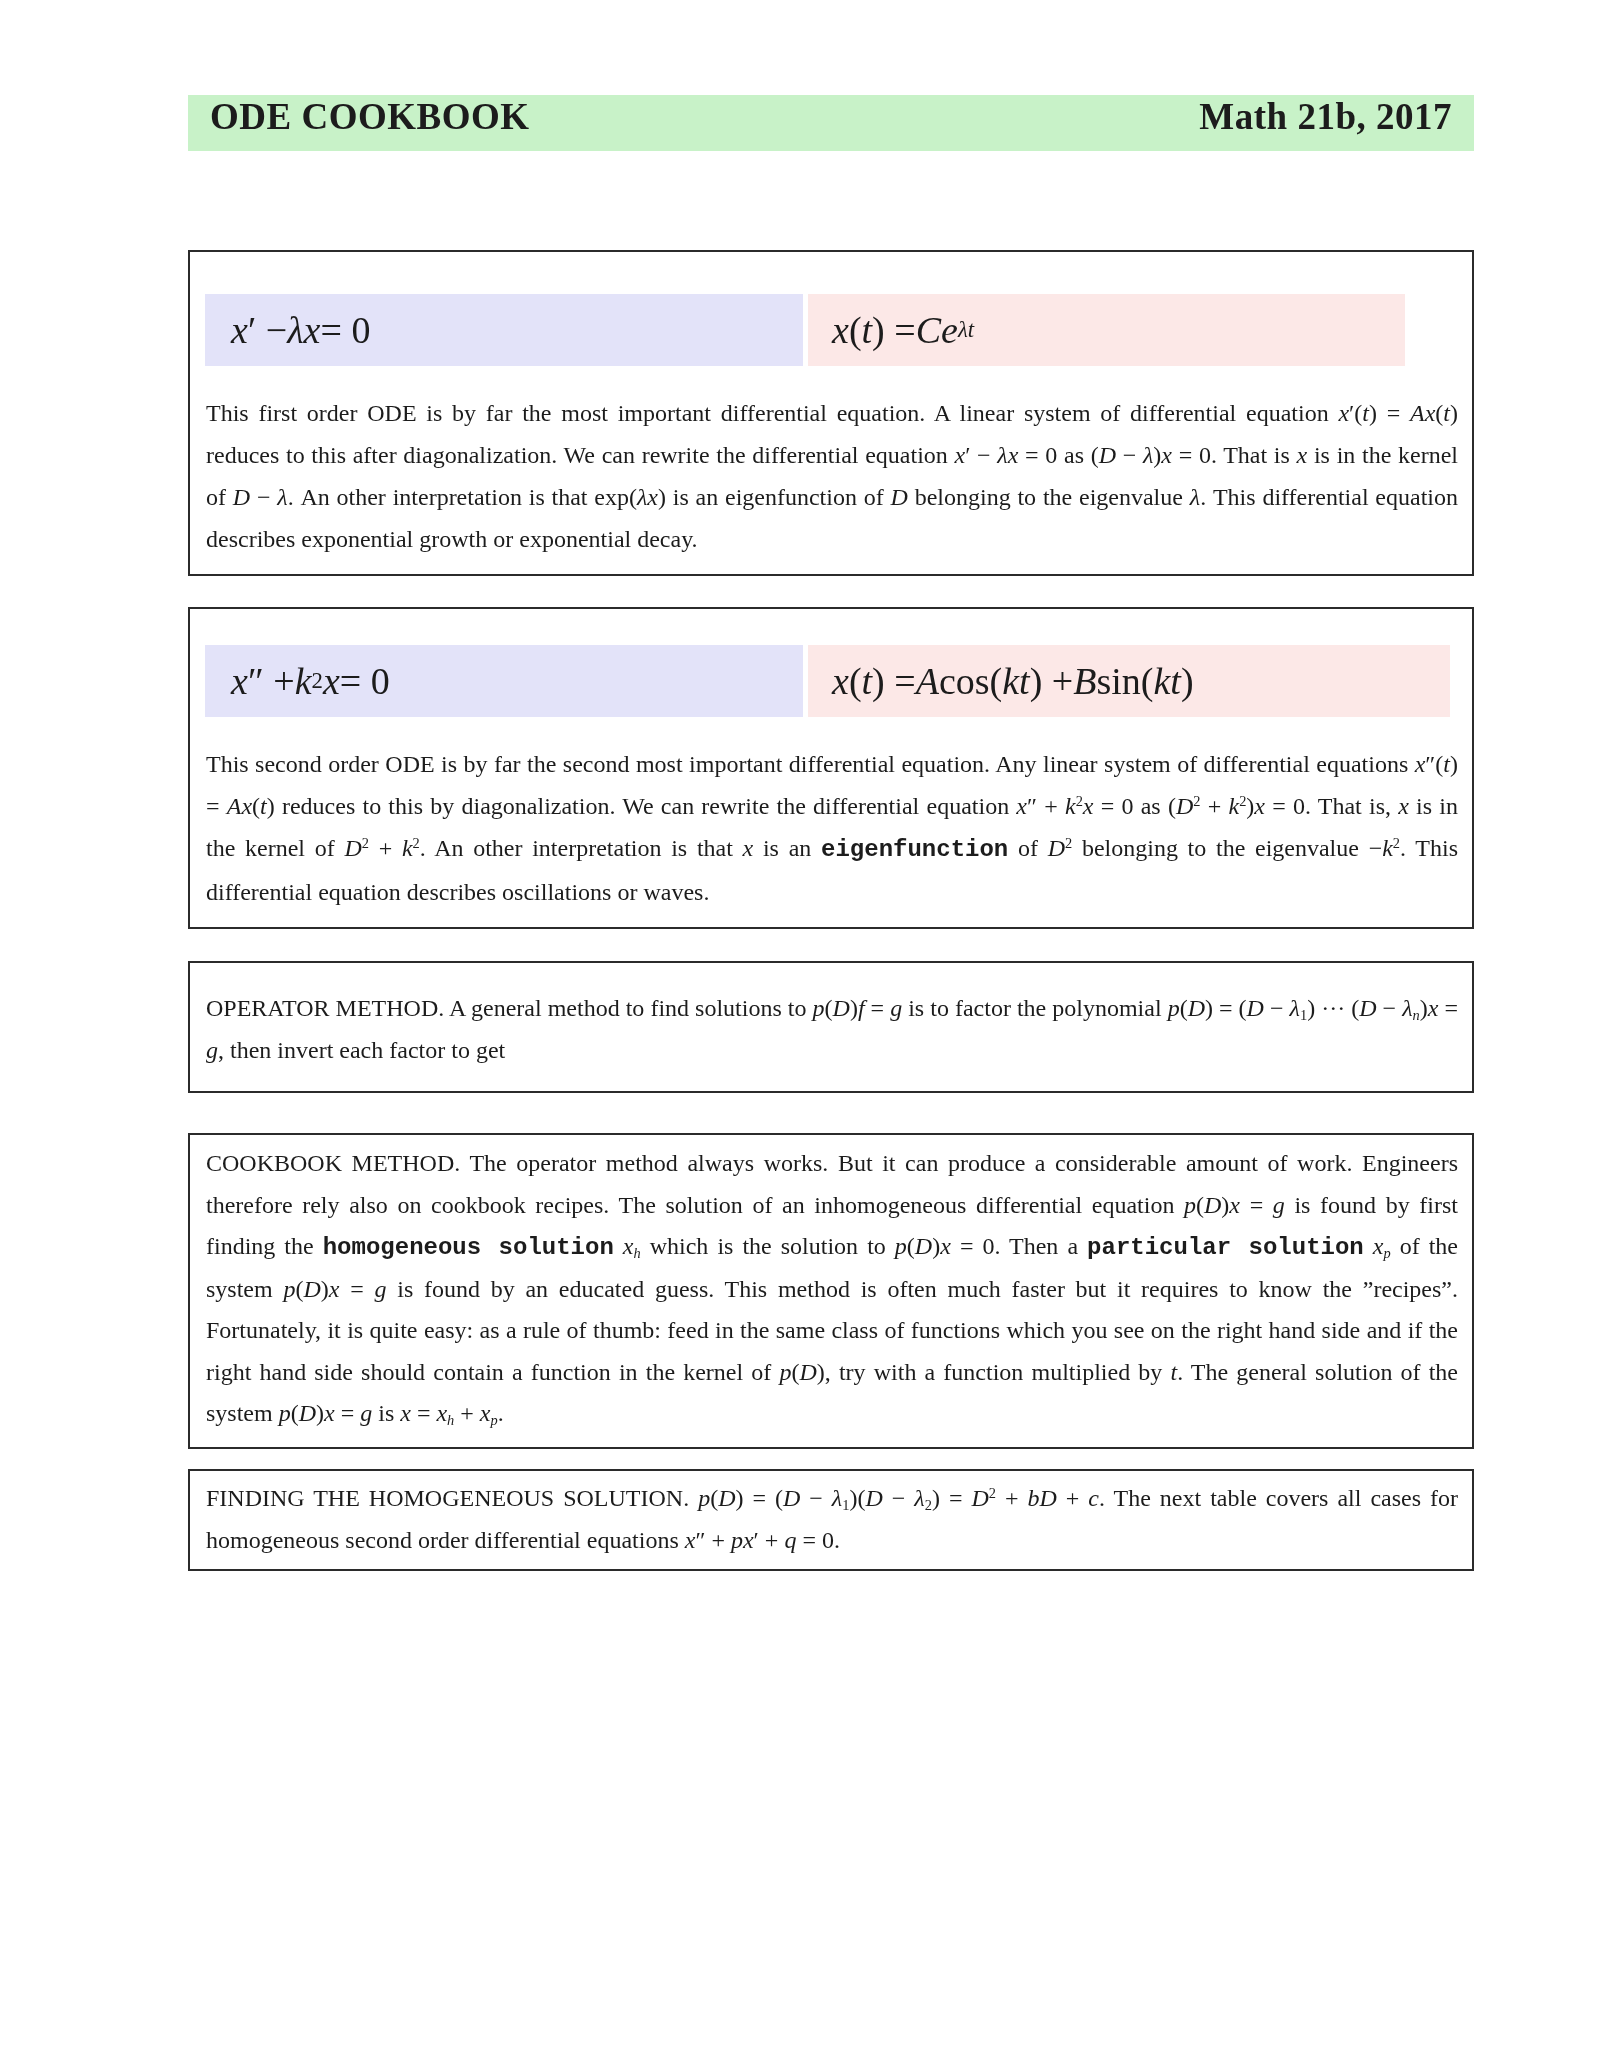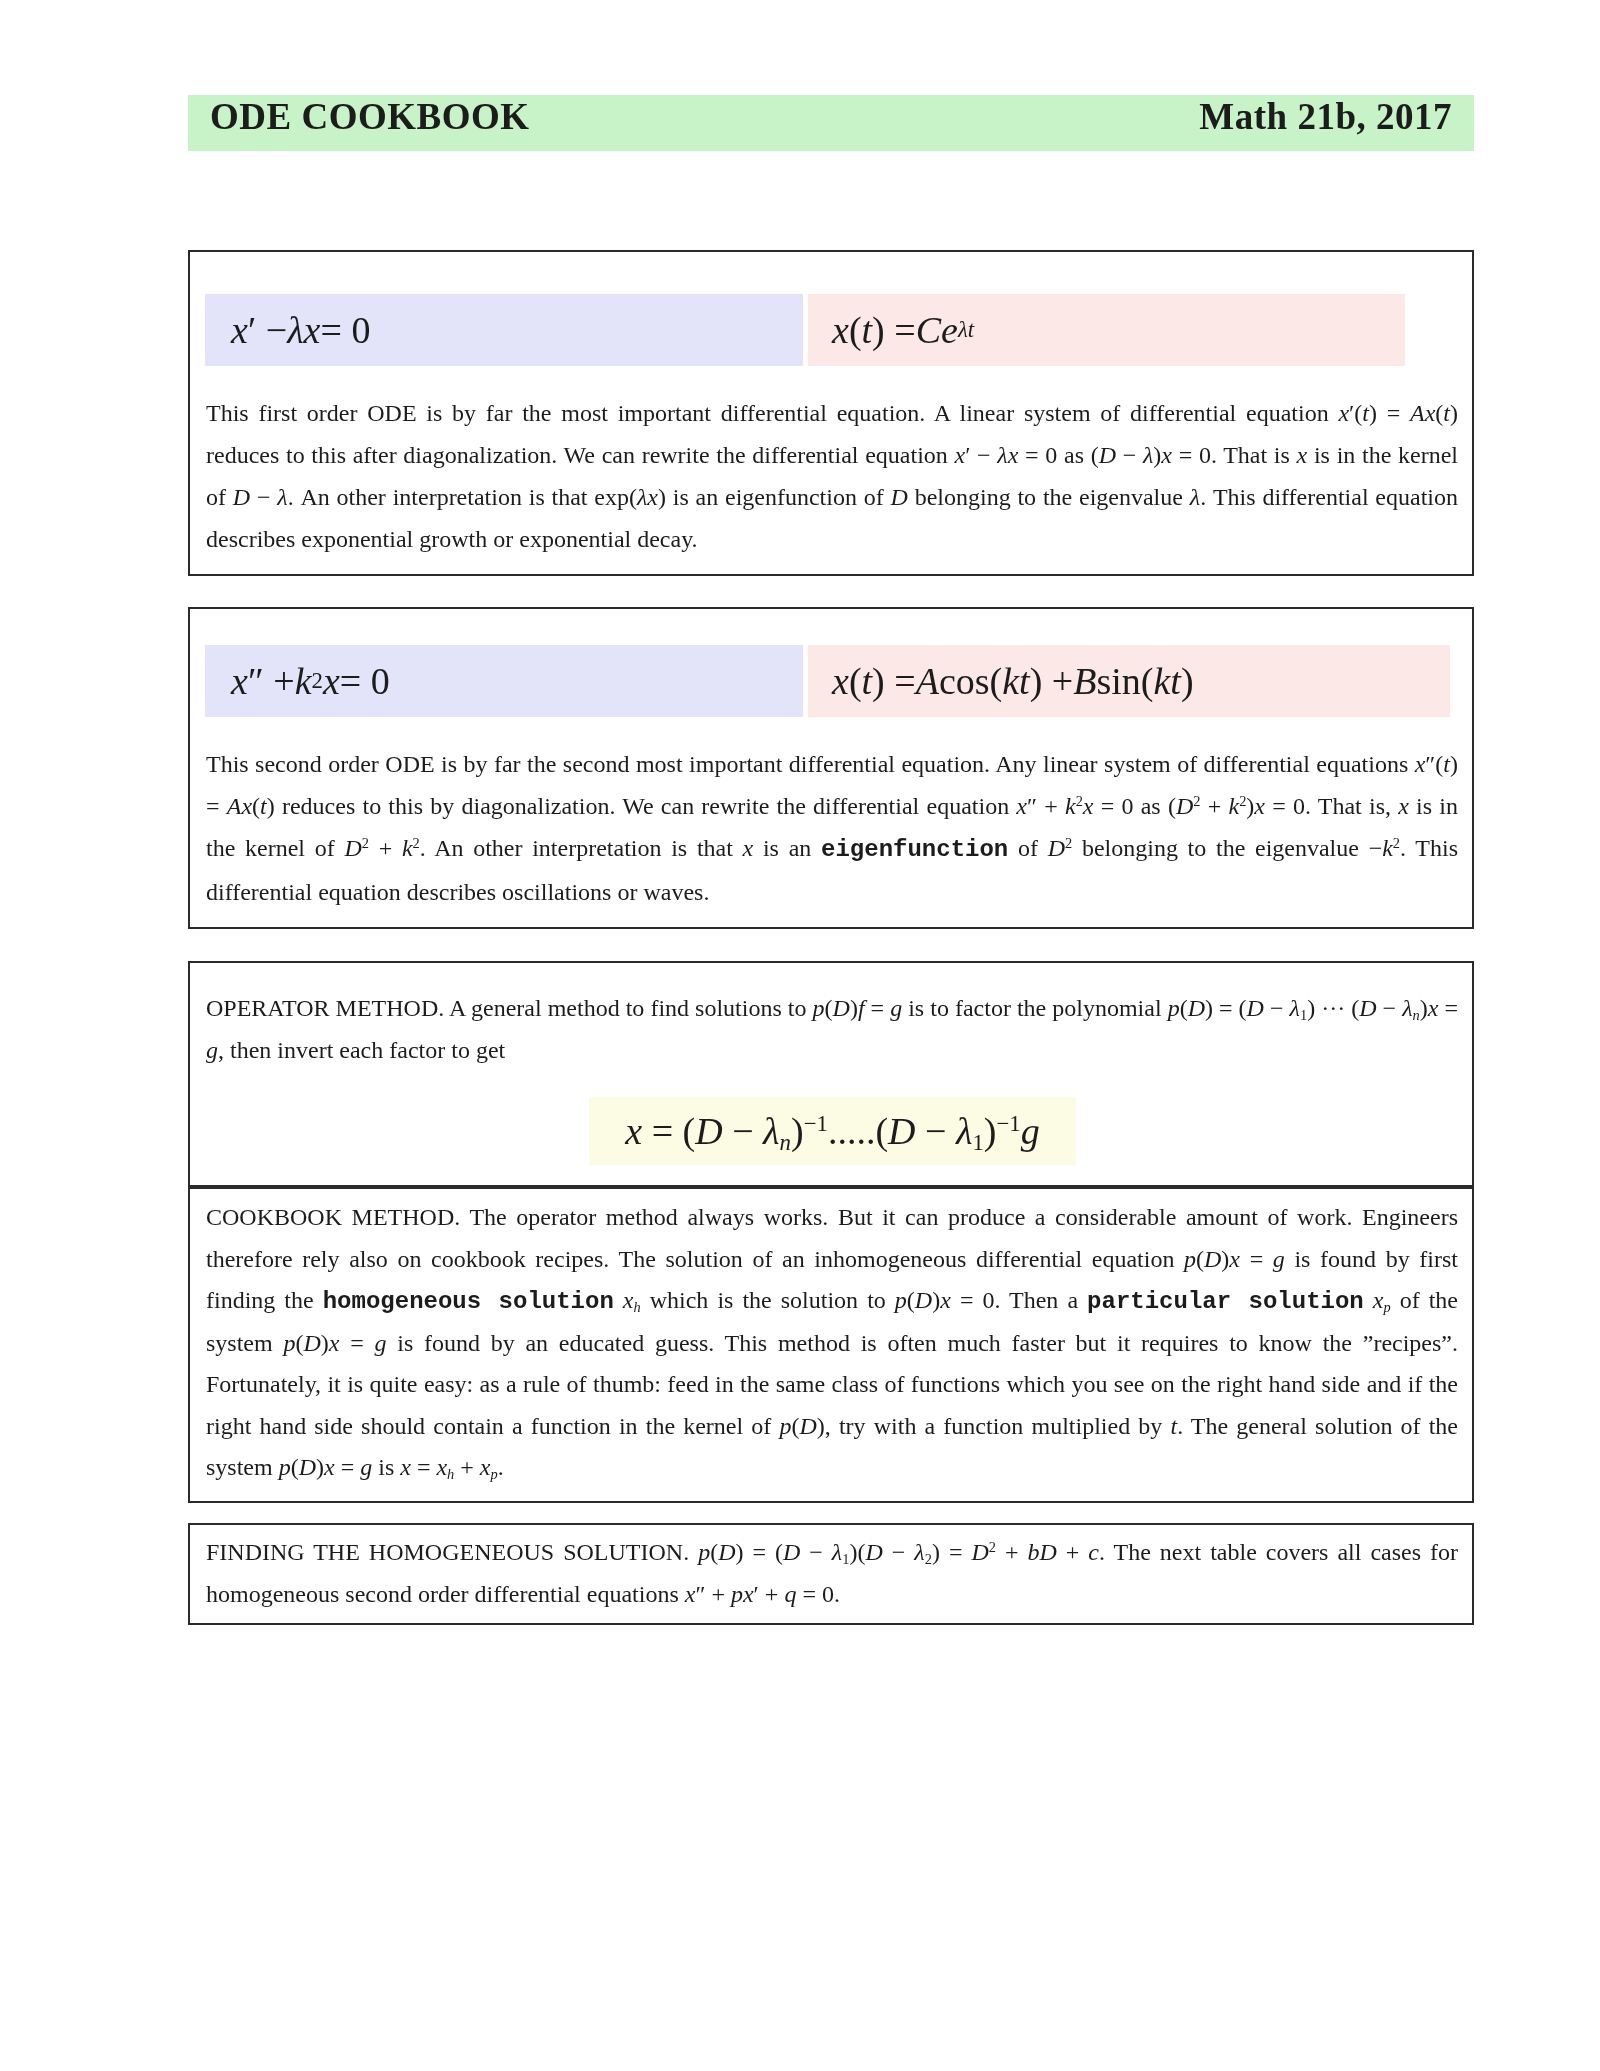--- a/index.html
+++ b/index.html
@@ -72,21 +72,21 @@
   .formula-line { text-align: center; margin-top: 26px; }
   .formula {
     display: inline-block;
     background: var(--formula-bg, #fcfbe4);
     font-size: 38px;
     padding: 12px 36px;
     white-space: nowrap;
   }
   .where-label { font-size: 28px; margin: 24px 0 0 1px; }
   .formula-line.resolvent { margin-top: 22px; }
-  .box-cook { padding: 8px 12px 12px 15px; }
+  .box-cook { margin-top: 40px; padding: 8px 12px 12px 15px; }
   .box-cook .body-text { margin: 0 2px 0 1px; line-height: 41.5px; }
   .box-hom { margin-top: 20px; padding: 6px 12px 8px 15px; }
   .box-hom .body-text { margin: 0 2px 0 1px; }
   sup, sub { font-size: 60%; line-height: 0; }
   sup { vertical-align: 0.55em; }
   sub { vertical-align: -0.25em; }
   i { font-style: italic; }
   b { font-weight: bold; font-family: Liberation Mono, monospace; }
 </style>
 </head>
@@ -110,23 +110,20 @@
   <section class="box box-eq2">
     <div class="eq-row">
       <div class="eq eq-left"><i>x</i>″ + <i>k</i><sup>2</sup><i>x</i> = 0</div>
       <div class="eq eq-right"><i>x</i>(<i>t</i>) = <i>A</i> cos(<i>kt</i>) + <i>B</i> sin(<i>kt</i>)</div>
     </div>
     <p class="body-text">This second order ODE is by far the second most important differential equation.  Any linear system of differential equations <i>x</i>″(<i>t</i>) = <i>Ax</i>(<i>t</i>) reduces to this by diagonalization.  We can rewrite the differential equation <i>x</i>″ + <i>k</i><sup>2</sup><i>x</i> = 0 as (<i>D</i><sup>2</sup> + <i>k</i><sup>2</sup>)<i>x</i> = 0.  That is, <i>x</i> is in the kernel of <i>D</i><sup>2</sup> + <i>k</i><sup>2</sup>.  An other interpretation is that <i>x</i> is an <b>eigenfunction</b> of <i>D</i><sup>2</sup> belonging to the eigenvalue −<i>k</i><sup>2</sup>.  This differential equation describes oscillations or waves.</p>
   </section>
 
   <section class="box box-op">
     <p class="body-text intro">OPERATOR METHOD. A general method to find solutions to <i>p</i>(<i>D</i>)<i>f</i> = <i>g</i> is to factor the polynomial <i>p</i>(<i>D</i>) = (<i>D</i> − <i>λ</i><sub>1</sub>) ··· (<i>D</i> − <i>λ</i><sub><i>n</i></sub>)<i>x</i> = <i>g</i>, then invert each factor to get</p>
-    <div class="formula-line">
-      <span class="formula"><i>x</i> = (<i>D</i> − <i>λ</i><sub><i>n</i></sub>)<sup>−1</sup>.....(<i>D</i> − <i>λ</i><sub>1</sub>)<sup>−1</sup><i>g</i></span>
-    </div>
   </section>
 
   <section class="box box-cook">
     <p class="body-text">COOKBOOK METHOD. The operator method always works.  But it can produce a considerable amount of work.  Engineers therefore rely also on cookbook recipes.  The solution of an inhomogeneous differential equation <i>p</i>(<i>D</i>)<i>x</i> = <i>g</i> is found by first finding the <b>homogeneous solution</b> <i>x</i><sub><i>h</i></sub> which is the solution to <i>p</i>(<i>D</i>)<i>x</i> = 0.  Then a <b>particular solution</b> <i>x</i><sub><i>p</i></sub> of the system <i>p</i>(<i>D</i>)<i>x</i> = <i>g</i> is found by an educated guess.  This method is often much faster but it requires to know the ”recipes”.  Fortunately, it is quite easy:  as a rule of thumb:  feed in the same class of functions which you see on the right hand side and if the right hand side should contain a function in the kernel of <i>p</i>(<i>D</i>), try with a function multiplied by <i>t</i>.  The general solution of the system <i>p</i>(<i>D</i>)<i>x</i> = <i>g</i> is <i>x</i> = <i>x</i><sub><i>h</i></sub> + <i>x</i><sub><i>p</i></sub>.</p>
   </section>
 
   <section class="box box-hom">
     <p class="body-text">FINDING THE HOMOGENEOUS SOLUTION. <i>p</i>(<i>D</i>) = (<i>D</i> − <i>λ</i><sub>1</sub>)(<i>D</i> − <i>λ</i><sub>2</sub>) = <i>D</i><sup>2</sup> + <i>bD</i> + <i>c</i>.  The next table covers all cases for homogeneous second order differential equations <i>x</i>″ + <i>px</i>′ + <i>q</i> = 0.</p>
   </section>
 

